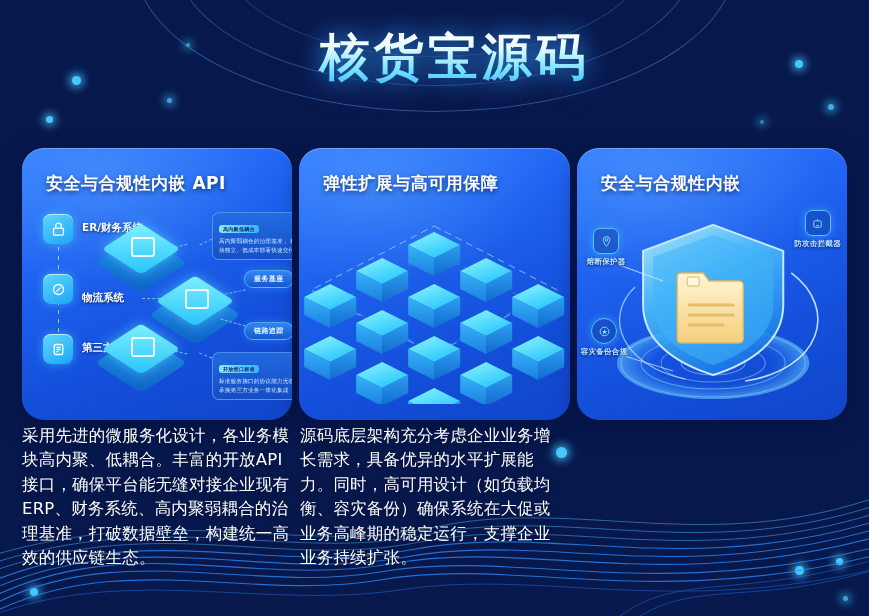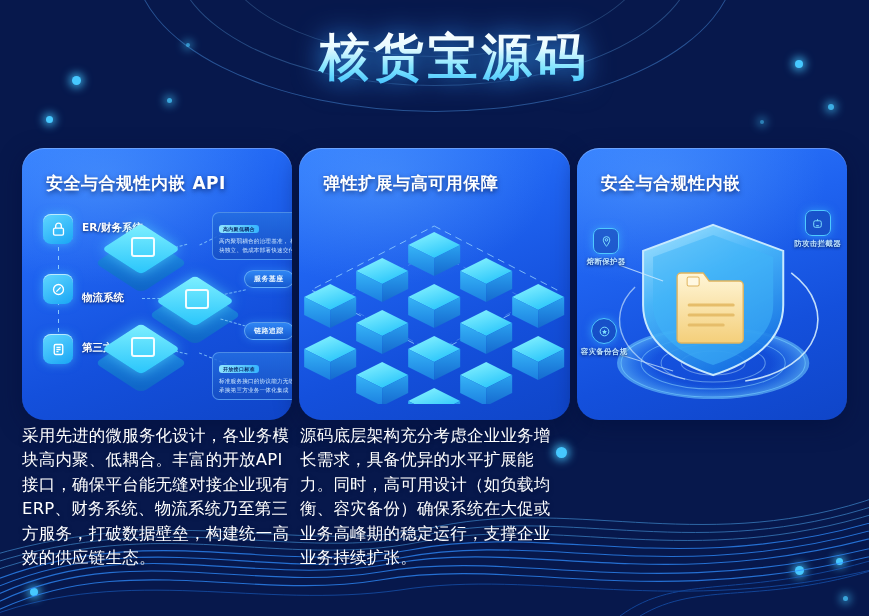--- a/index.html
+++ b/index.html
@@ -410,16 +410,16 @@
                 <path d="M12 8.2l1.4 2.9 3.1.4-2.3 2.2.6 3.1-2.8-1.5-2.8 1.5.6-3.1-2.3-2.2 3.1-.4z" fill="#7fe0ff" stroke="none"></path>
               </svg>
           </div>
           <div class="nl">容灾备份合规</div>
         </div>
       </div>
     </div>
   </div>
 
   <div class="bodies">
-    <div class="body-col c1">采用先进的微服务化设计，各业务模块高内聚、低耦合。丰富的开放API接口，确保平台能无缝对接企业现有ERP、财务系统、物流系统乃至第三方服务，打破数据壁垒，构建统一高效的供应链生态。</div>
+    <div class="body-col c1">采用先进的微服务化设计，各业务模块高内聚、低耦合。丰富的开放API接口，确保平台能无缝对接企业现有ERP、财务系统、高内聚弱耦合的治理基准，打破数据壁垒，构建统一高效的供应链生态。</div>
     <div class="body-col c2">源码底层架构充分考虑企业业务增长需求，具备优异的水平扩展能力。同时，高可用设计（如负载均衡、容灾备份）确保系统在大促或业务高峰期的稳定运行，支撑企业业务持续扩张。</div>
   </div>
 </div>
 
 </body></html>

